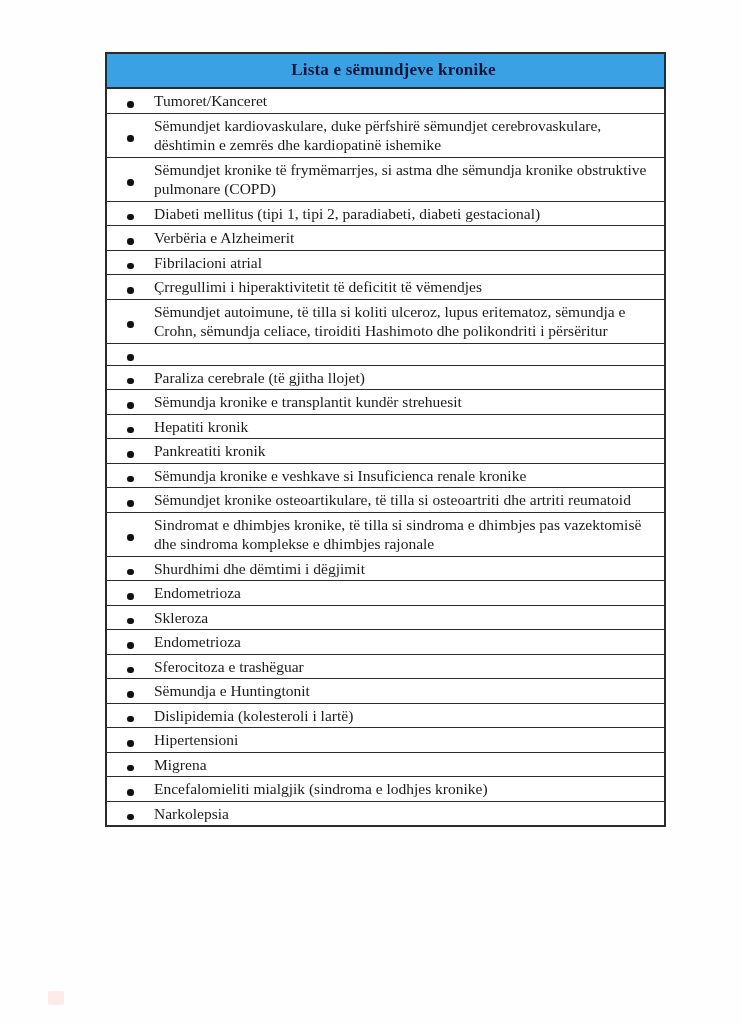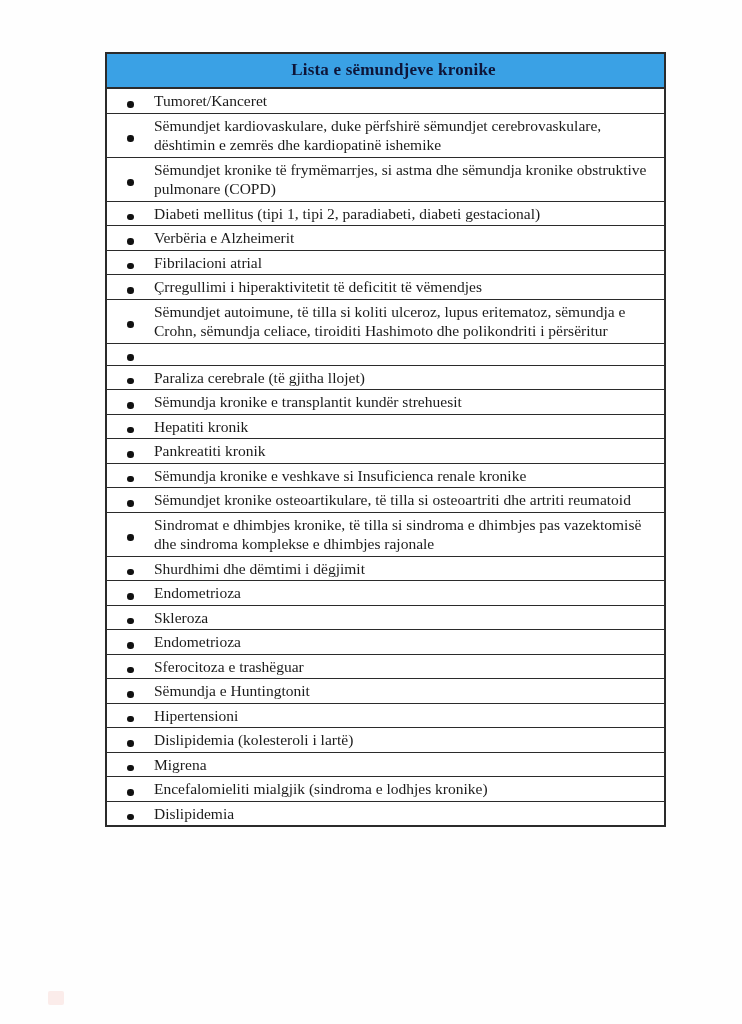--- a/index.html
+++ b/index.html
@@ -216,44 +216,44 @@
     <div class="row">
       <span class="bullet-cell">
           <span class="bullet-dot"></span>
         </span>
       <span class="item-text">Sëmundja e Huntingtonit</span>
     </div>
     <div class="row">
       <span class="bullet-cell">
           <span class="bullet-dot"></span>
         </span>
+      <span class="item-text">Dislipidemia (kolesteroli i lartë)</span>
+    </div>
+    <div class="row">
+      <span class="bullet-cell">
+          <span class="bullet-dot"></span>
+        </span>
       <span class="item-text">Hipertensioni</span>
     </div>
     <div class="row">
       <span class="bullet-cell">
           <span class="bullet-dot"></span>
         </span>
-      <span class="item-text">Dislipidemia (kolesteroli i lartë)</span>
-    </div>
-    <div class="row">
-      <span class="bullet-cell">
-          <span class="bullet-dot"></span>
-        </span>
       <span class="item-text">Migrena</span>
     </div>
     <div class="row">
       <span class="bullet-cell">
           <span class="bullet-dot"></span>
         </span>
       <span class="item-text">Encefalomieliti mialgjik (sindroma e lodhjes kronike)</span>
     </div>
     <div class="row">
       <span class="bullet-cell">
           <span class="bullet-dot"></span>
         </span>
-      <span class="item-text">Dislipidemia</span>
+      <span class="item-text">Narkolepsia</span>
     </div>
 
   </div>
 
   <div class="scan-artifact"></div>
 
 </div>
 
 </body></html>

